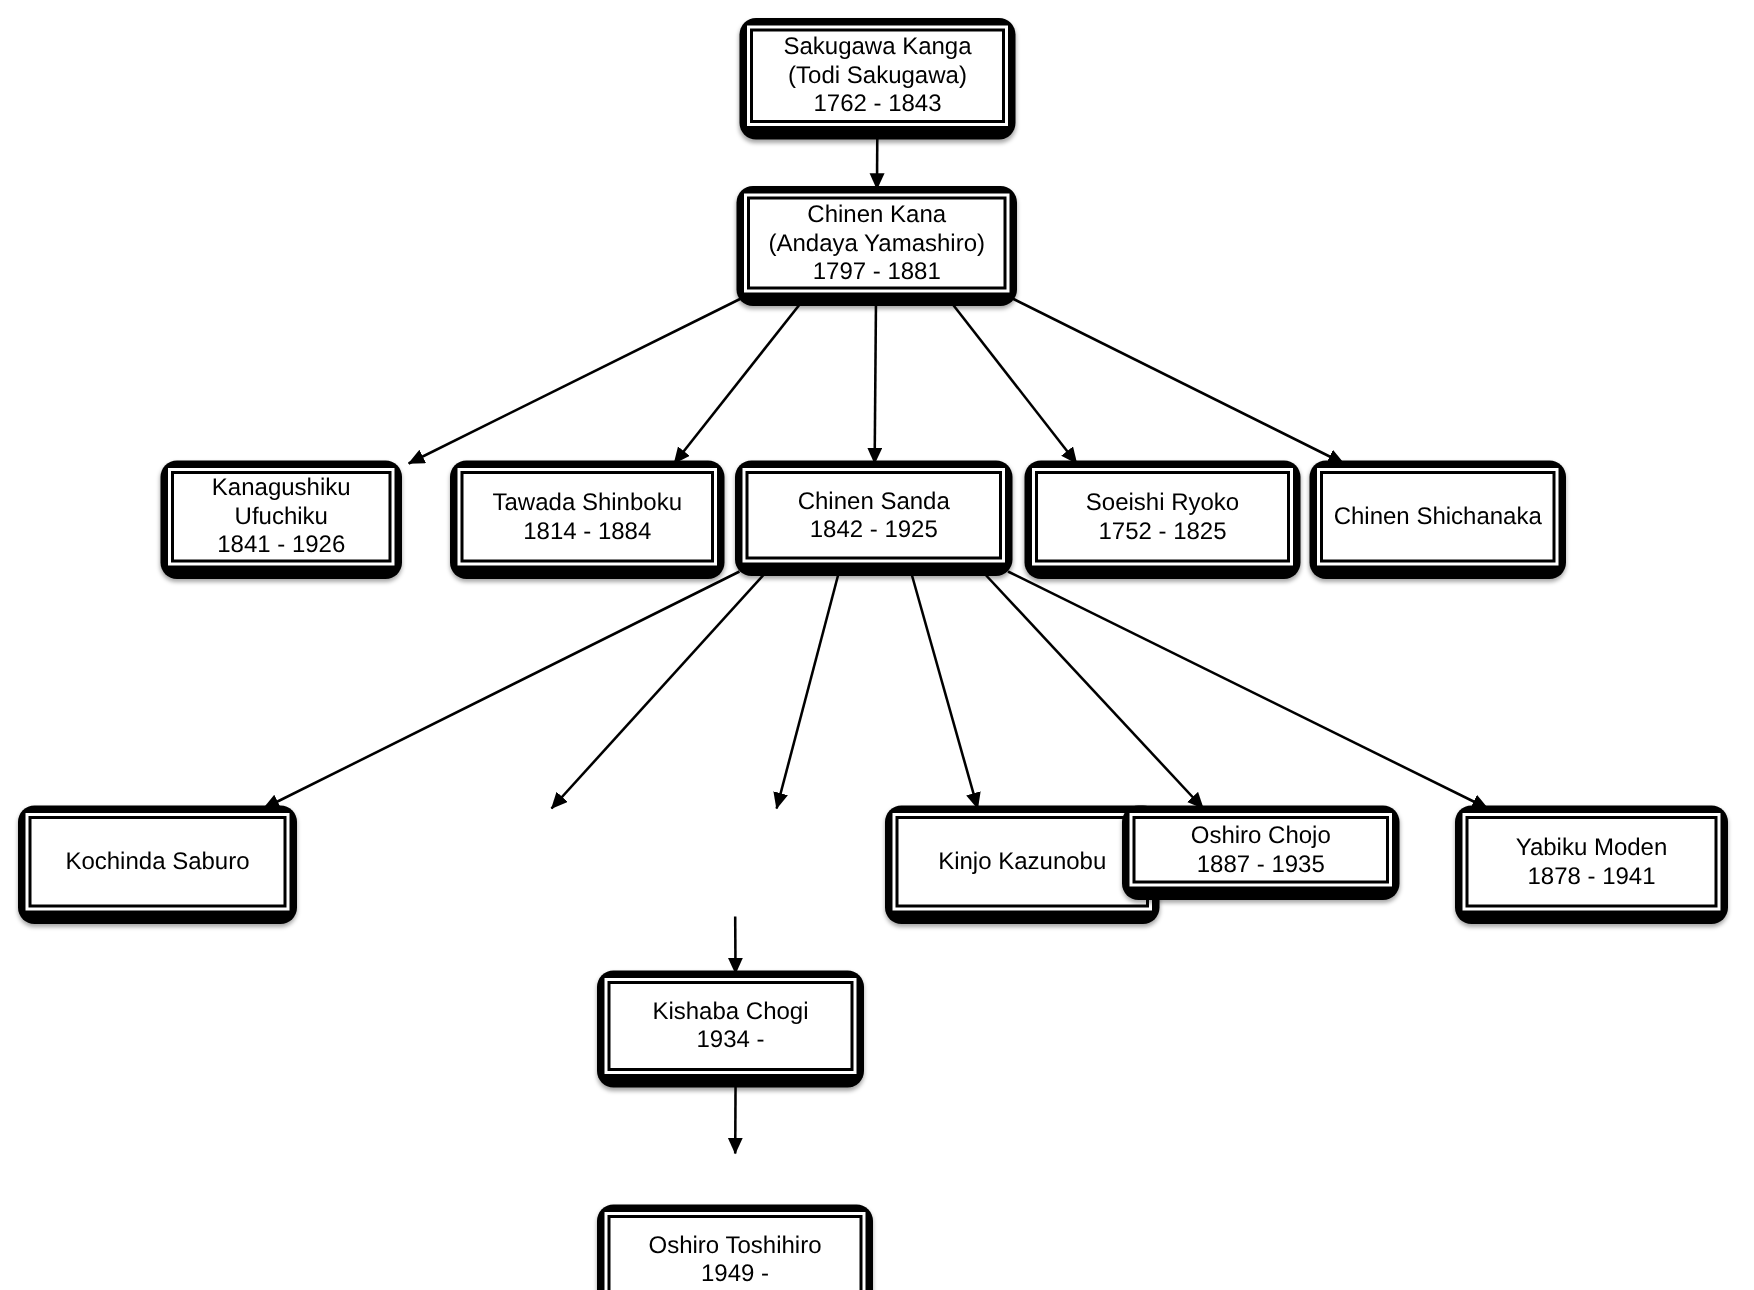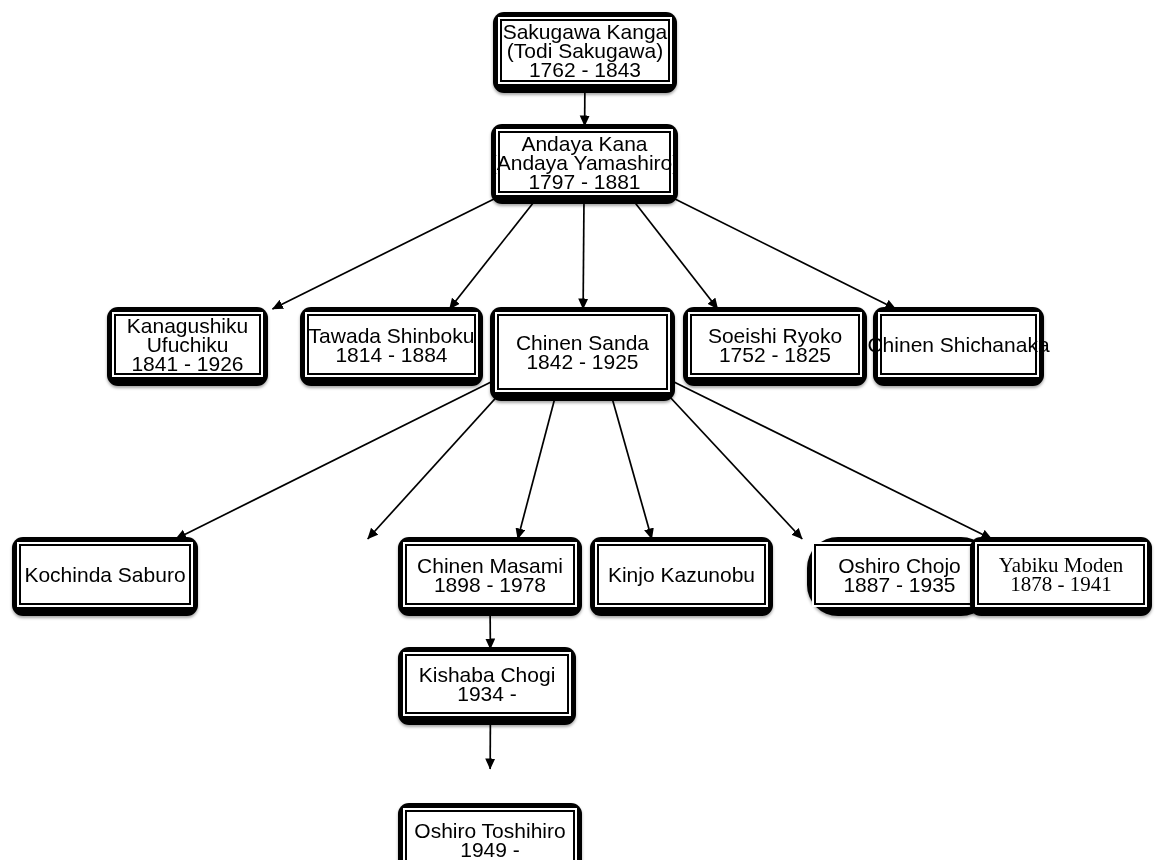--- a/index.html
+++ b/index.html
@@ -46,21 +46,21 @@
   .node-core {
     box-sizing: border-box;
     width: 100%; height: 100%;
     border: 2px solid var(--node-border-color, #000000);
     background: var(--node-fill-color, #ffffff);
     display: flex;
     flex-direction: column;
     align-items: center;
     justify-content: center;
     text-align: center;
-    font-size: 21px;
+    font-size: 16px;
     line-height: 19px;
     color: var(--text-color, #000000);
     white-space: nowrap;
   }
 </style>
 </head>
 <body>
 
 <div class="canvas">
   <svg class="edge-layer" id="edge-layer" viewBox="0 0 1169 860" xmlns="http://www.w3.org/2000/svg">
@@ -90,21 +90,21 @@
           <div class="node-core">
             <div>Sakugawa Kanga</div>
             <div>(Todi Sakugawa)</div>
             <div>1762 - 1843</div>
           </div>
         </div>
       </div>
       <div class="node" style="left: 491px; top: 124px; width: 187px; height: 80px;">
         <div class="node-frame">
           <div class="node-core">
-            <div>Andaya Kana</div>
+            <div>Chinen Kana</div>
             <div>(Andaya Yamashiro)</div>
             <div>1797 - 1881</div>
           </div>
         </div>
       </div>
       <div class="node" style="left: 107px; top: 307px; width: 161px; height: 79px;">
         <div class="node-frame">
           <div class="node-core">
             <div>Kanagushiku</div>
             <div>Ufuchiku</div>
@@ -113,21 +113,21 @@
         </div>
       </div>
       <div class="node" style="left: 300px; top: 307px; width: 183px; height: 79px;">
         <div class="node-frame">
           <div class="node-core">
             <div>Tawada Shinboku</div>
             <div>1814 - 1884</div>
           </div>
         </div>
       </div>
-      <div class="node" style="left: 490px; top: 307px; width: 185px; height: 94px;">
+      <div class="node" style="left: 490px; top: 307px; width: 185px; height: 77px;">
         <div class="node-frame">
           <div class="node-core">
             <div>Chinen Sanda</div>
             <div>1842 - 1925</div>
           </div>
         </div>
       </div>
       <div class="node" style="left: 683px; top: 307px; width: 184px; height: 79px;">
         <div class="node-frame">
           <div class="node-core">
@@ -143,44 +143,36 @@
           </div>
         </div>
       </div>
       <div class="node" style="left: 12px; top: 537px; width: 186px; height: 79px;">
         <div class="node-frame">
           <div class="node-core">
             <div>Kochinda Saburo</div>
           </div>
         </div>
       </div>
-      <div class="node" style="left: 398px; top: 537px; width: 184px; height: 79px;">
-        <div class="node-frame">
-          <div class="node-core">
-            <div>Chinen Masami</div>
-            <div>1898 - 1978</div>
-          </div>
-        </div>
-      </div>
       <div class="node" style="left: 590px; top: 537px; width: 183px; height: 79px;">
         <div class="node-frame">
           <div class="node-core">
             <div>Kinjo Kazunobu</div>
           </div>
         </div>
       </div>
-      <div class="node" style="left: 807px; top: 537px; width: 185px; height: 79px; border-radius: 31px;">
+      <div class="node" style="left: 748px; top: 537px; width: 185px; height: 63px;">
         <div class="node-frame">
           <div class="node-core">
             <div>Oshiro Chojo</div>
             <div>1887 - 1935</div>
           </div>
         </div>
       </div>
-      <div class="node" style="left: 970px; top: 537px; width: 182px; height: 79px; font-family: Liberation Serif, serif;">
+      <div class="node" style="left: 970px; top: 537px; width: 182px; height: 79px;">
         <div class="node-frame">
           <div class="node-core">
             <div>Yabiku Moden</div>
             <div>1878 - 1941</div>
           </div>
         </div>
       </div>
       <div class="node" style="left: 398px; top: 647px; width: 178px; height: 78px;">
         <div class="node-frame">
           <div class="node-core">

